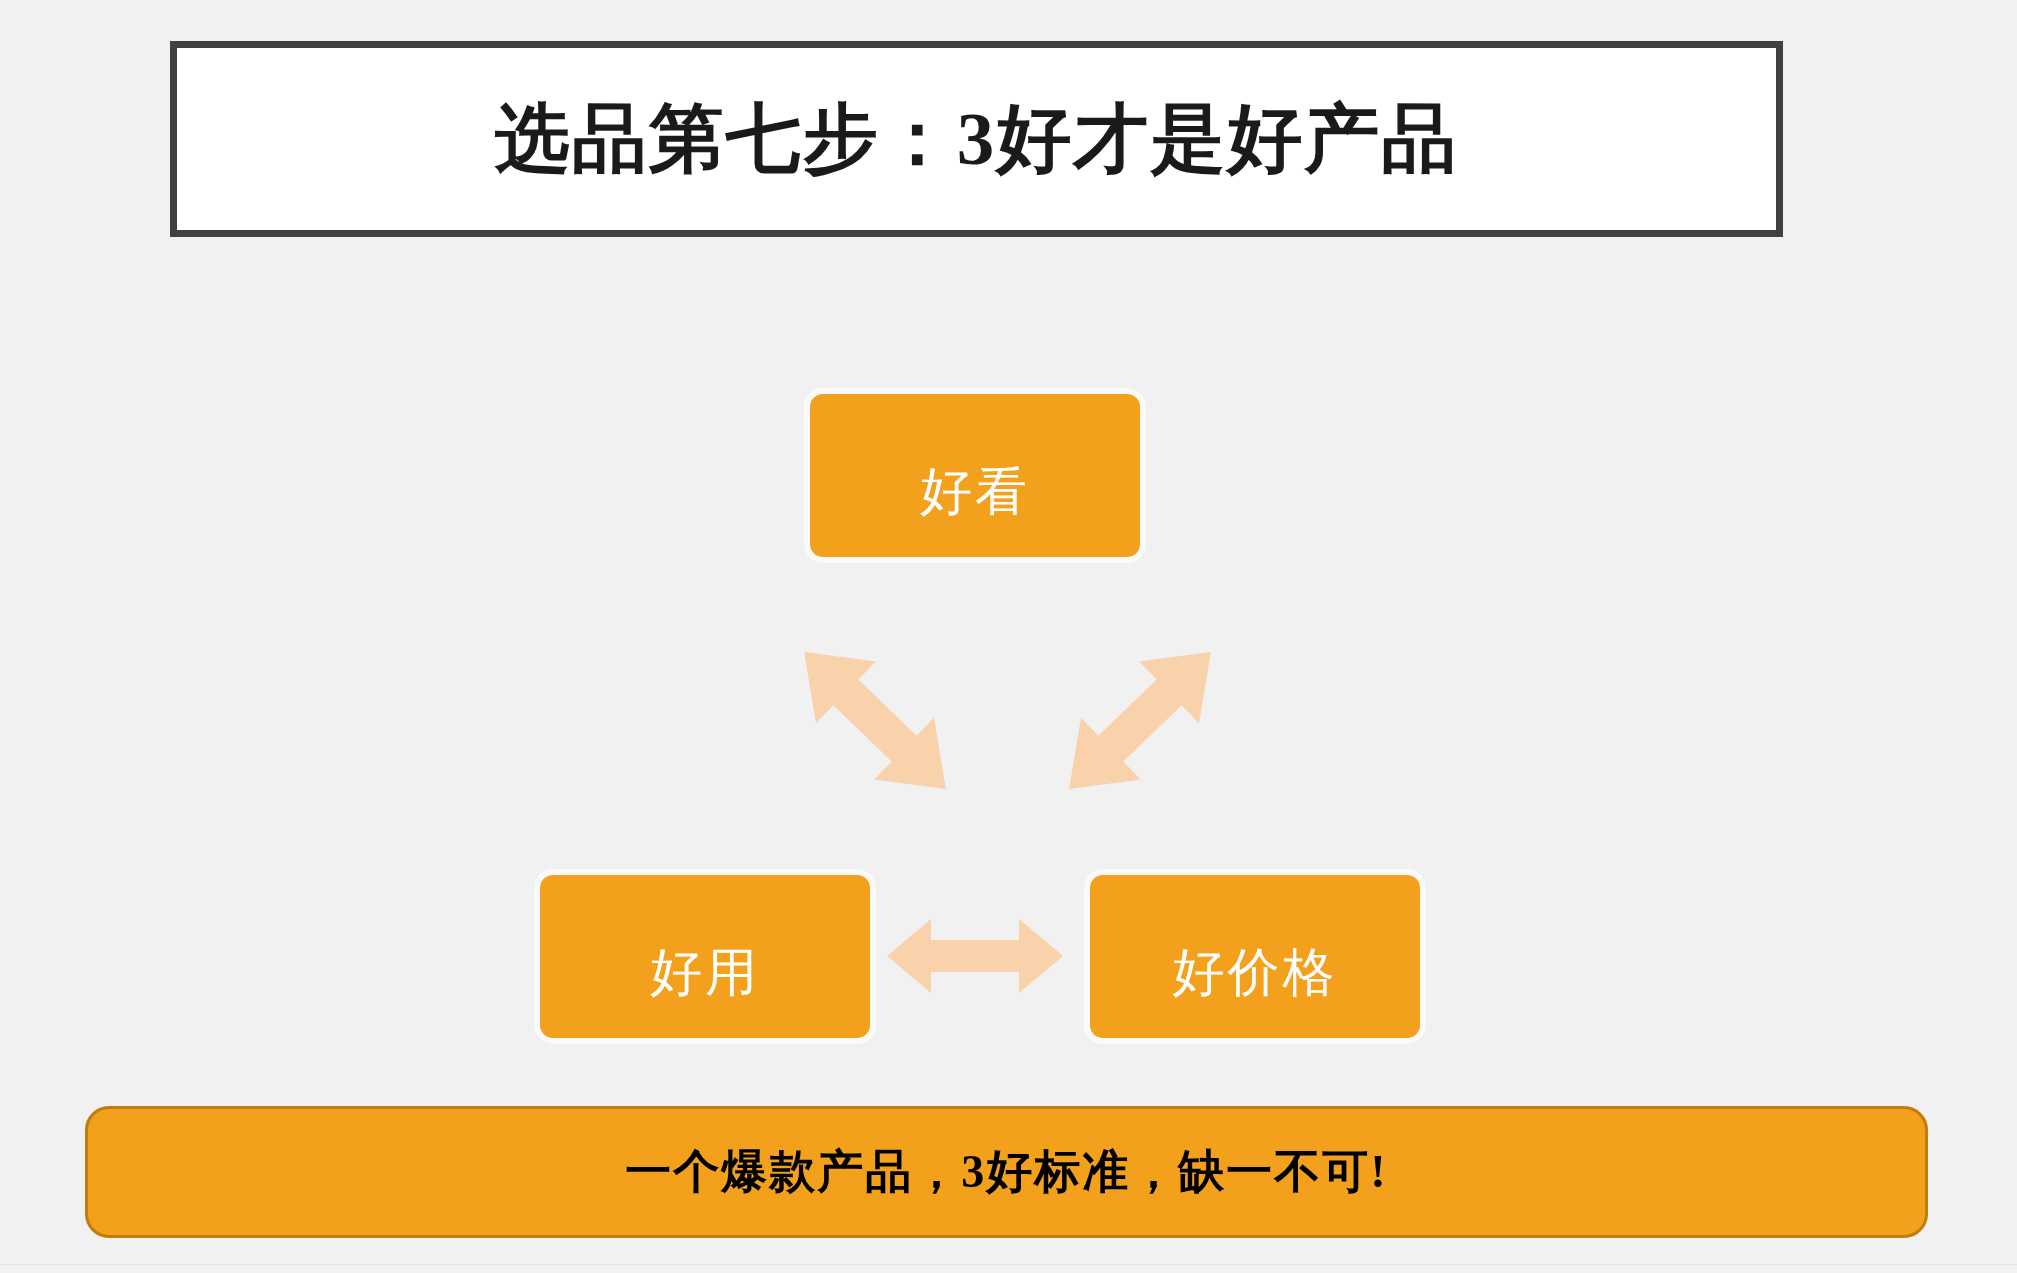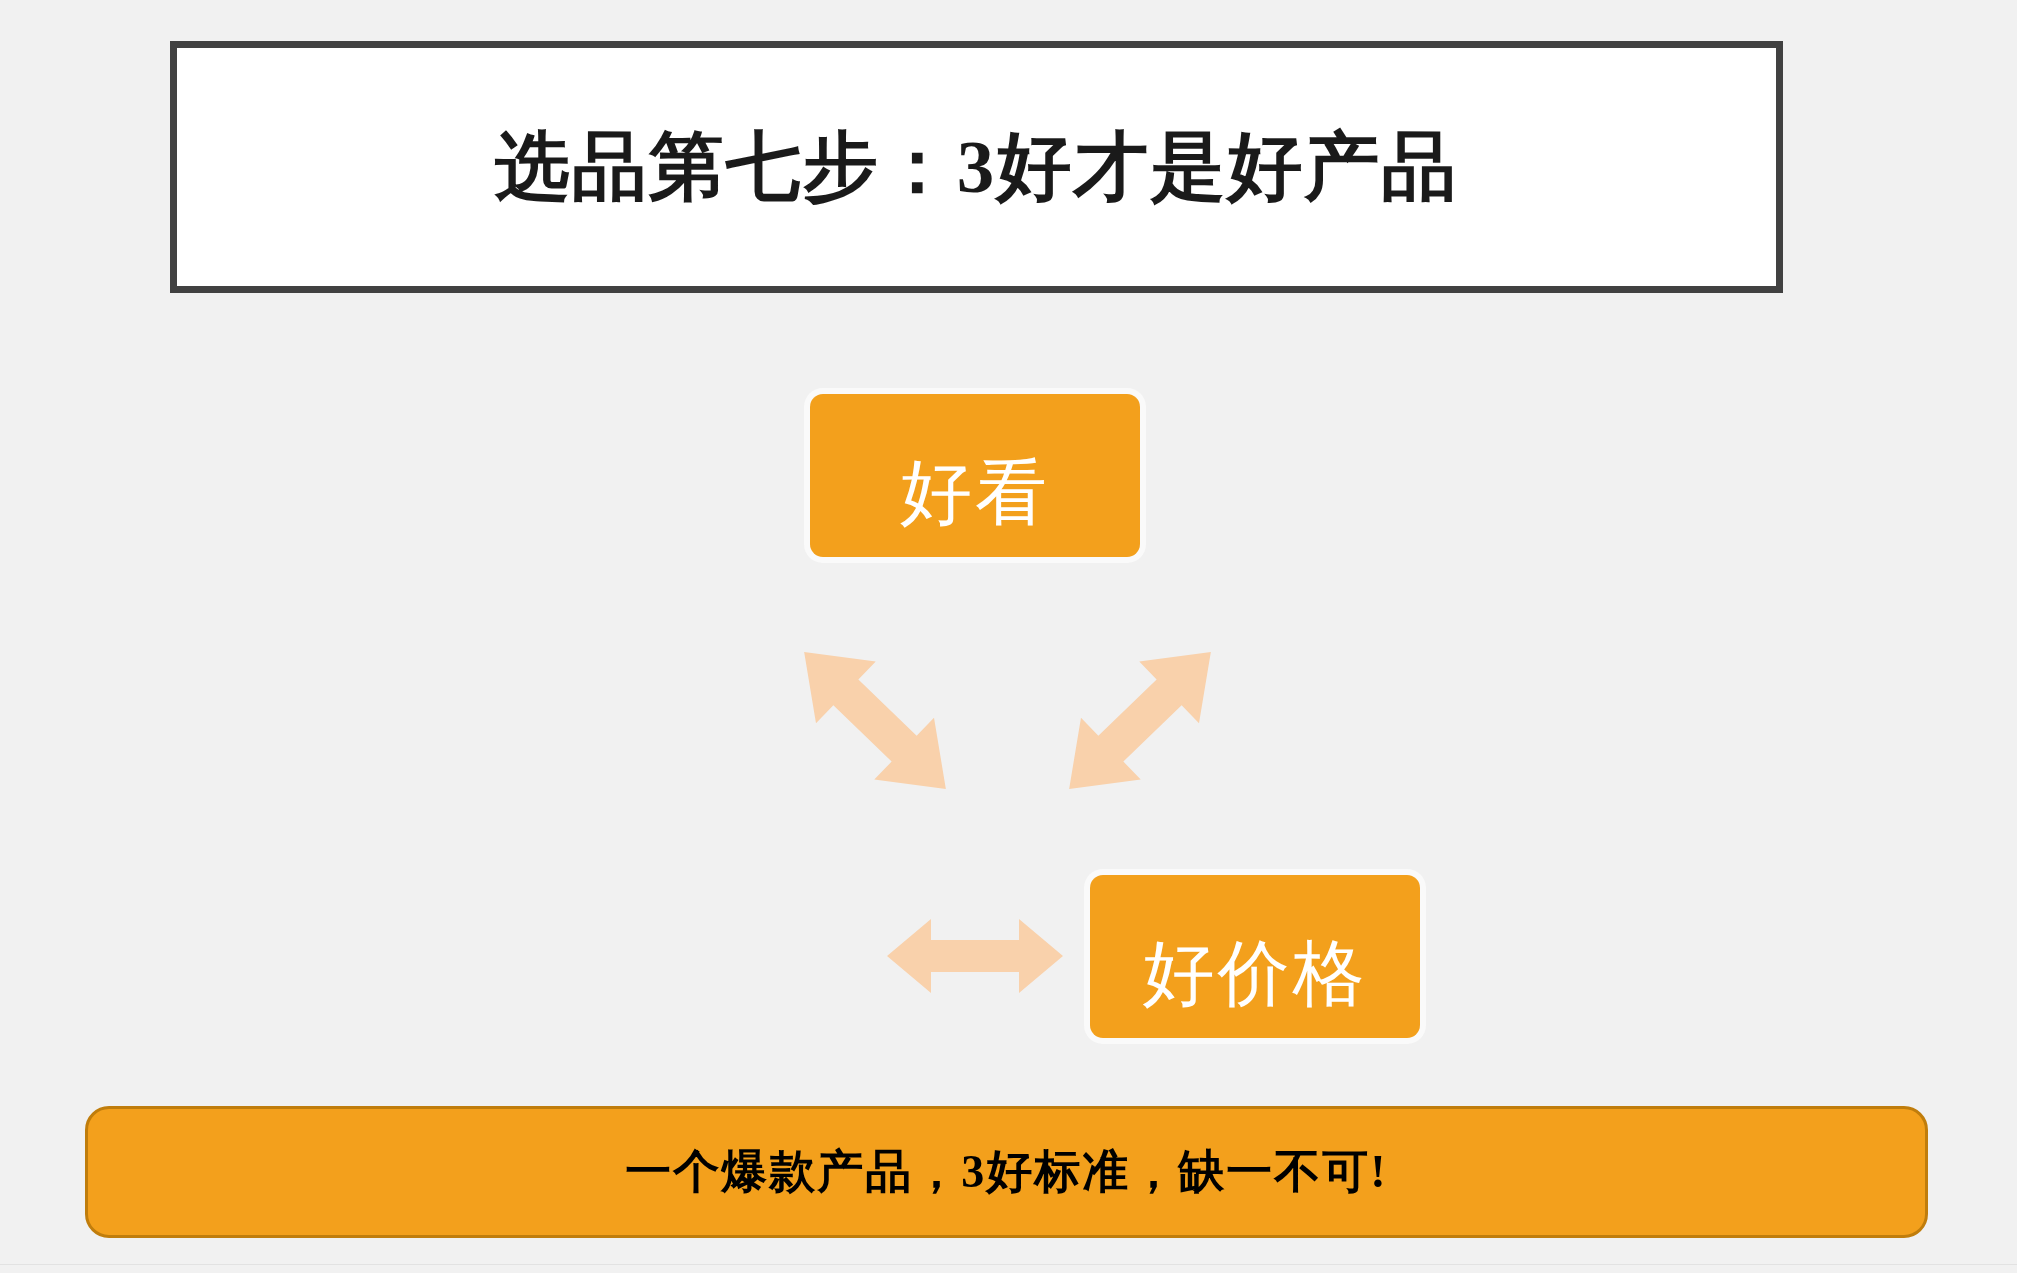--- a/index.html
+++ b/index.html
@@ -17,21 +17,21 @@
     background: #F1F1F1;
     overflow: hidden;
   }
 
   
   .title-box {
     position: absolute;
     left: 170px;
     top: 41px;
     width: 1613px;
-    height: 252px;
+    height: 196px;
     box-sizing: border-box;
     background: #FFFFFF;
     border: 7px solid #414141;
     display: flex;
     align-items: center;
     justify-content: center;
   }
   .title-text {
     font-family: "Liberation Serif", "DejaVu Serif", serif;
     font-weight: bold;
@@ -47,24 +47,24 @@
     position: absolute;
     box-sizing: border-box;
     background: #F3A01C;
     border-radius: 13px;
     box-shadow: 0 0 0 6px #FAFAFA;
     display: flex;
     align-items: center;
     justify-content: center;
   }
   .node-label {
-    font-family: Liberation Sans, sans-serif;
+    font-family: Liberation Serif, serif;
     font-weight: normal;
     color: #FFFFFF;
-    font-size: 72px;
+    font-size: 52px;
     line-height: 1;
     letter-spacing: 3px;
     white-space: nowrap;
     margin-top: 32px;
   }
   #node-top    { left: 810px;  top: 394px; width: 330px; height: 163px; }
   #node-left   { left: 540px;  top: 875px; width: 330px; height: 163px; }
   #node-right  { left: 1090px; top: 875px; width: 330px; height: 163px; }
 
   
@@ -116,20 +116,23 @@
 <div id="slide">
 
   <div class="title-box">
     <div class="title-text">选品第七步：3好才是好产品</div>
   </div>
 
   <div class="node" id="node-top">
     <span class="node-label">好看</span>
   </div>
 
+  <div class="node" id="node-left">
+    <span class="node-label">好用</span>
+  </div>
 
   <div class="node" id="node-right">
     <span class="node-label">好价格</span>
   </div>
 
   <svg class="arrow" id="arrow-left-diag" viewBox="0 0 210 205">
     <g transform="rotate(-46 105 102.5)">
       <polygon fill="#F9D1AB" points="105,4 148,62 123,62 123,143 148,143 105,201 62,143 87,143 87,62 62,62"></polygon>
     </g>
   </svg>

